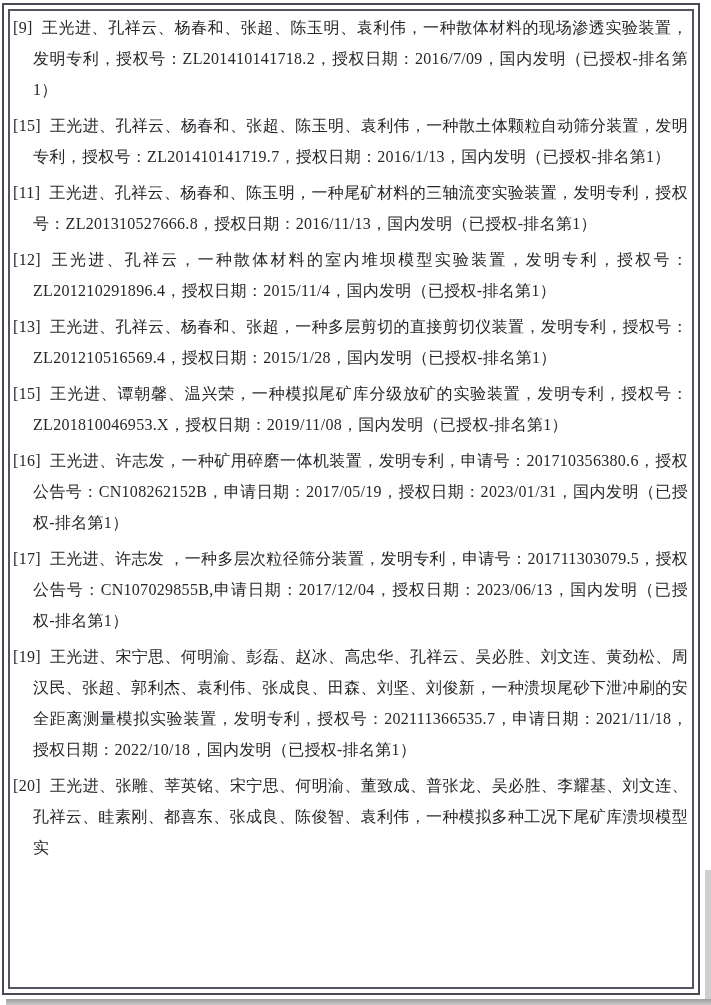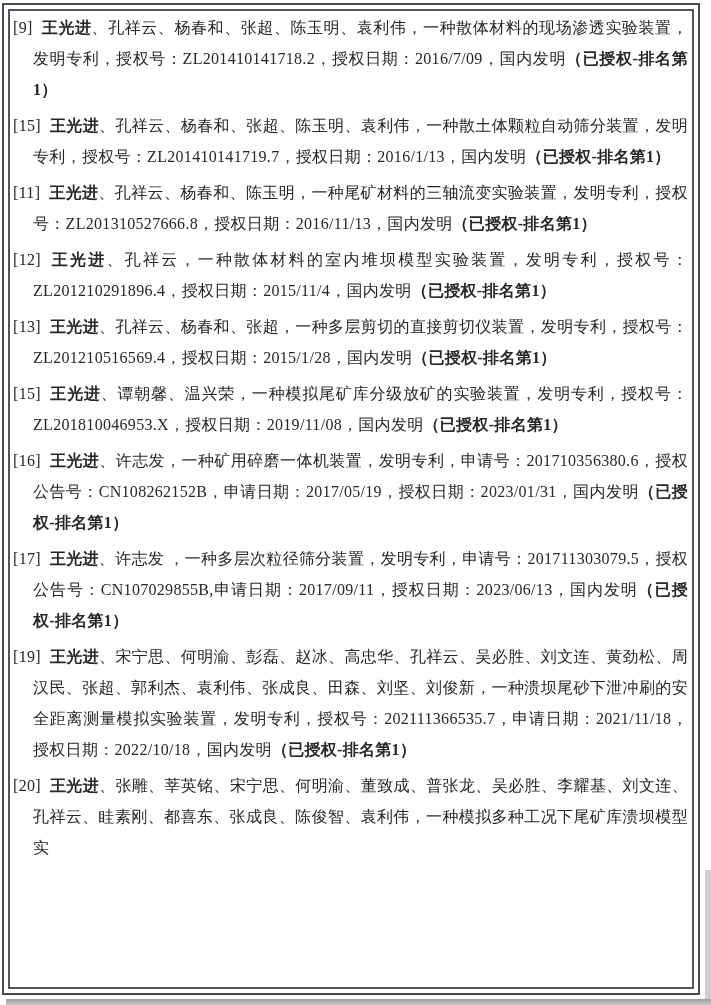--- a/index.html
+++ b/index.html
@@ -37,21 +37,21 @@
     line-height: 31px;
     color: #26262b;
     letter-spacing: 0.3px;
     text-align: justify;
     text-justify: inter-ideograph;
     padding-left: 20px;
     text-indent: -20px;
     margin: 0 0 5px 0;
   }
   .num { margin-right: 9px; }
-  .b { font-weight: bold; }
+  .b { font-weight: normal; }
   .shadow-bottom {
     position: absolute;
     left: 6px; right: 0; top: 999px; height: 6px;
     background: linear-gradient(#9e9e9e, #c8c8c8);
   }
   .shadow-right {
     position: absolute;
     left: 705px; width: 6px; top: 870px; height: 129px;
     background: #cfcfcf;
   }
@@ -71,21 +71,21 @@
 
   <div class="entry"><span class="num">[12]</span><span><span class="b">王光进</span><span>、孔祥云，一种散体材料的室内堆坝模型实验装置，发明专利，授权号：ZL201210291896.4，授权日期：2015/11/4，国内发明</span><span class="b">（已授权-排名第1）</span></span></div>
 
   <div class="entry"><span class="num">[13]</span><span><span class="b">王光进</span><span>、孔祥云、杨春和、张超，一种多层剪切的直接剪切仪装置，发明专利，授权号：ZL201210516569.4，授权日期：2015/1/28，国内发明</span><span class="b">（已授权-排名第1）</span></span></div>
 
 
   <div class="entry"><span class="num">[15]</span><span><span class="b">王光进</span><span>、谭朝馨、温兴荣，一种模拟尾矿库分级放矿的实验装置，发明专利，授权号：ZL201810046953.X，授权日期：2019/11/08，国内发明</span><span class="b">（已授权-排名第1）</span></span></div>
 
   <div class="entry"><span class="num">[16]</span><span><span class="b">王光进</span><span>、许志发，一种矿用碎磨一体机装置，发明专利，申请号：201710356380.6，授权公告号：CN108262152B，申请日期：2017/05/19，授权日期：2023/01/31，国内发明</span><span class="b">（已授权-排名第1）</span></span></div>
 
-  <div class="entry"><span class="num">[17]</span><span><span class="b">王光进</span><span>、许志发 ，一种多层次粒径筛分装置，发明专利，申请号：201711303079.5，授权公告号：CN107029855B,申请日期：2017/09/11，授权日期：2023/06/13，国内发明</span><span class="b">（已授权-排名第1）</span></span></div>
+  <div class="entry"><span class="num">[17]</span><span><span class="b">王光进</span><span>、许志发 ，一种多层次粒径筛分装置，发明专利，申请号：201711303079.5，授权公告号：CN107029855B,申请日期：2017/12/04，授权日期：2023/06/13，国内发明</span><span class="b">（已授权-排名第1）</span></span></div>
 
 
   <div class="entry"><span class="num">[19]</span><span><span class="b">王光进</span><span>、宋宁思、何明渝、彭磊、赵冰、高忠华、孔祥云、吴必胜、刘文连、黄劲松、周汉民、张超、郭利杰、袁利伟、张成良、田森、刘坚、刘俊新，一种溃坝尾砂下泄冲刷的安全距离测量模拟实验装置，发明专利，授权号：202111366535.7，申请日期：2021/11/18，授权日期：2022/10/18，国内发明</span><span class="b">（已授权-排名第1）</span></span></div>
 
   <div class="entry"><span class="num">[20]</span><span><span class="b">王光进</span><span>、张雕、莘英铭、宋宁思、何明渝、董致成、普张龙、吴必胜、李耀基、刘文连、孔祥云、眭素刚、都喜东、张成良、陈俊智、袁利伟，一种模拟多种工况下尾矿库溃坝模型实</span></span></div>
 </div>
     </div>
   </div>
   <div class="shadow-right"></div>
   <div class="shadow-bottom"></div>

